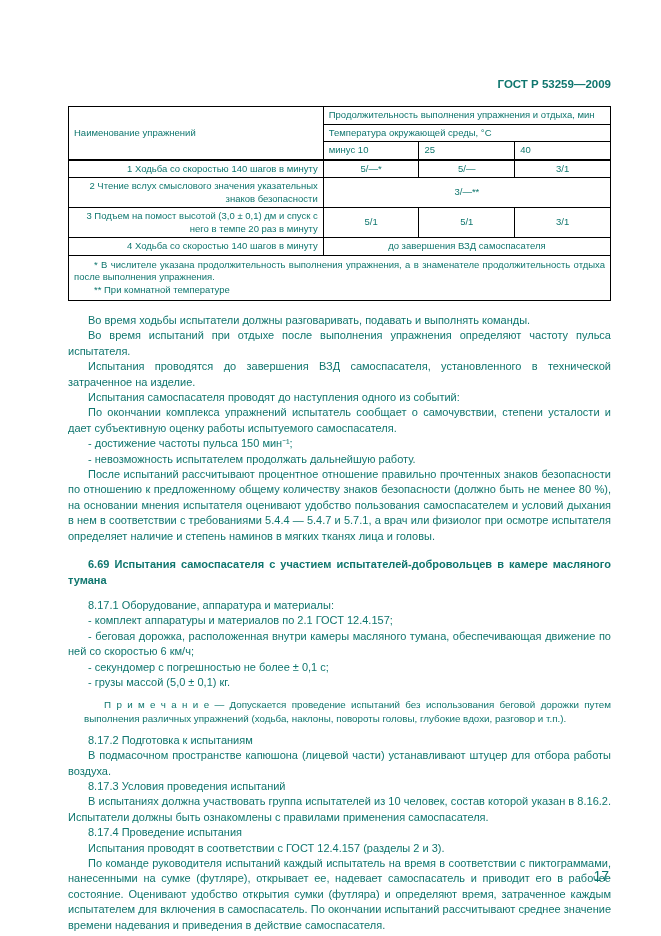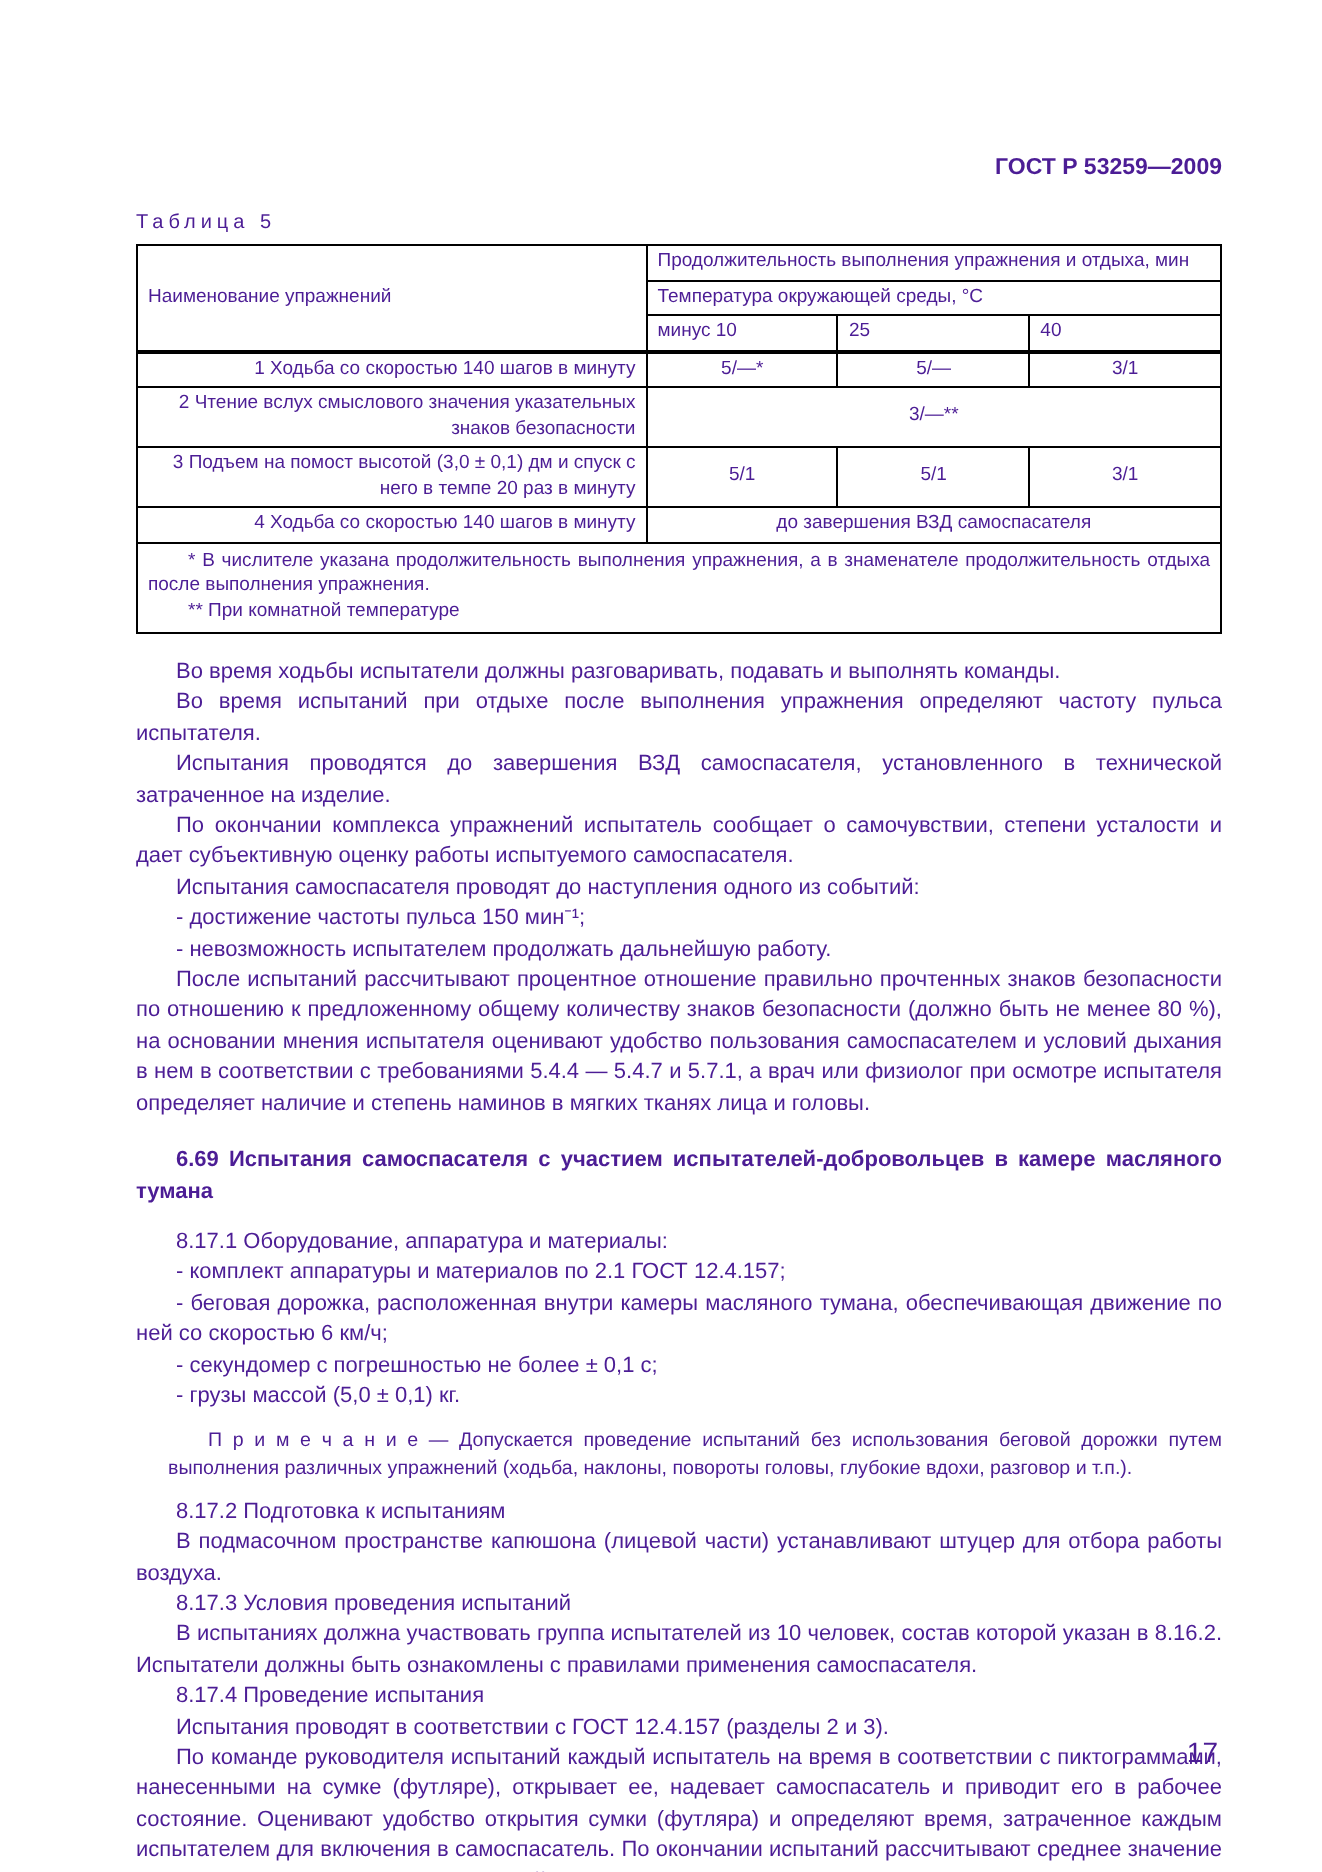--- a/index.html
+++ b/index.html
@@ -1,20 +1,20 @@
 <!DOCTYPE html>
 <html><head>
 <meta charset="utf-8">
 <style>
   html, body { margin: 0; padding: 0; background: #ffffff; }
   .page {
     width: 661px;
     height: 936px;
     background: #ffffff;
-    color: #4c1d95;
+    color: #0f766e;
     font-family: "Liberation Sans", sans-serif;
     position: relative;
     box-sizing: border-box;
     padding: 78px 50px 0 68px;
     overflow: hidden;
   }
   .doc-header {
     text-align: right;
     font-weight: bold;
     font-size: 11.5px;
@@ -82,21 +82,20 @@
 </style>
 </head>
 <body>
 
 <div class="page">
 
   <div class="doc-header">
     <span>ГОСТ Р 53259—2009</span>
   </div>
 
-  <div class="table-caption">Таблица 5</div>
 
   <table class="gost">
     <colgroup>
       <col style="width:47%">
       <col style="width:17.66%">
       <col style="width:17.66%">
       <col style="width:17.68%">
     </colgroup>
     <thead>
       <tr>
@@ -139,22 +138,22 @@
           <p class="fn">** При комнатной температуре</p>
         </td>
       </tr>
     </tbody>
   </table>
 
   <div class="body-text">
     <p class="p">Во время ходьбы испытатели должны разговаривать, подавать и выполнять команды.</p>
     <p class="p">Во время испытаний при отдыхе после выполнения упражнения определяют частоту пульса испытателя.</p>
     <p class="p">Испытания проводятся до завершения ВЗД самоспасателя, установленного в технической затраченное на изделие.</p>
+    <p class="p">Испытания самоспасателя проводят до наступления одного из событий:</p>
     <p class="p">По окончании комплекса упражнений испытатель сообщает о самочувствии, степени усталости и дает субъективную оценку работы испытуемого самоспасателя.</p>
-    <p class="p">Испытания самоспасателя проводят до наступления одного из событий:</p>
     <p class="p">- достижение частоты пульса 150 мин⁻¹;</p>
     <p class="p">- невозможность испытателем продолжать дальнейшую работу.</p>
     <p class="p">После испытаний рассчитывают процентное отношение правильно прочтенных знаков безопасности по отношению к предложенному общему количеству знаков безопасности (должно быть не менее 80 %), на основании мнения испытателя оценивают удобство пользования самоспасателем и условий дыхания в нем в соответствии с требованиями 5.4.4 — 5.4.7 и 5.7.1, а врач или физиолог при осмотре испытателя определяет наличие и степень наминов в мягких тканях лица и головы.</p>
     <p class="h">6.69 Испытания самоспасателя с участием испытателей-добровольцев в камере масляного тумана</p>
     <p class="p">8.17.1 Оборудование, аппаратура и материалы:</p>
     <p class="p">- комплект аппаратуры и материалов по 2.1 ГОСТ 12.4.157;</p>
     <p class="p">- беговая дорожка, расположенная внутри камеры масляного тумана, обеспечивающая движение по ней со скоростью 6 км/ч;</p>
     <p class="p">- секундомер с погрешностью не более ± 0,1 с;</p>
     <p class="p">- грузы массой (5,0 ± 0,1) кг.</p>
     <p class="note">П р и м е ч а н и е — Допускается проведение испытаний без использования беговой дорожки путем выполнения различных упражнений (ходьба, наклоны, повороты головы, глубокие вдохи, разговор и т.п.).</p>

